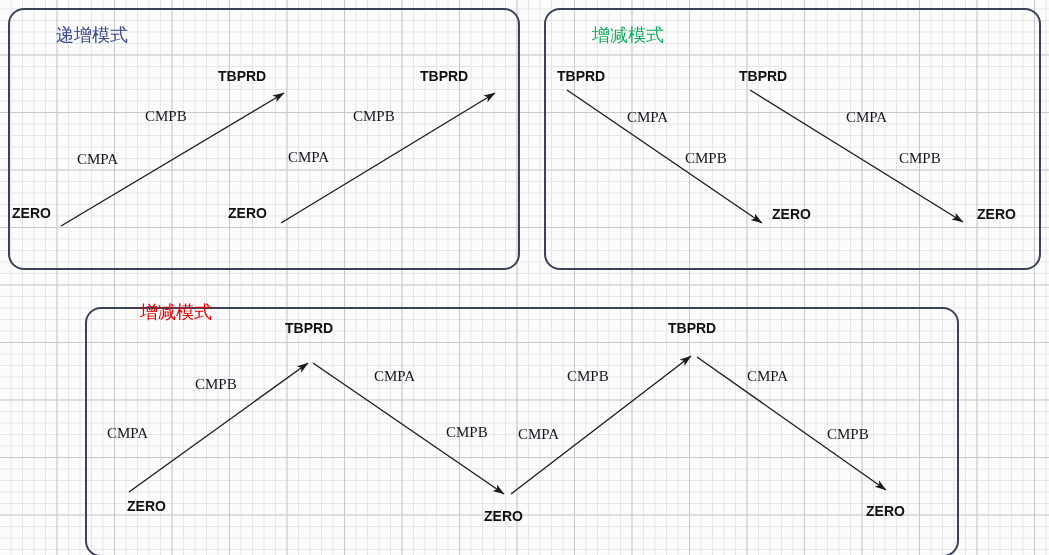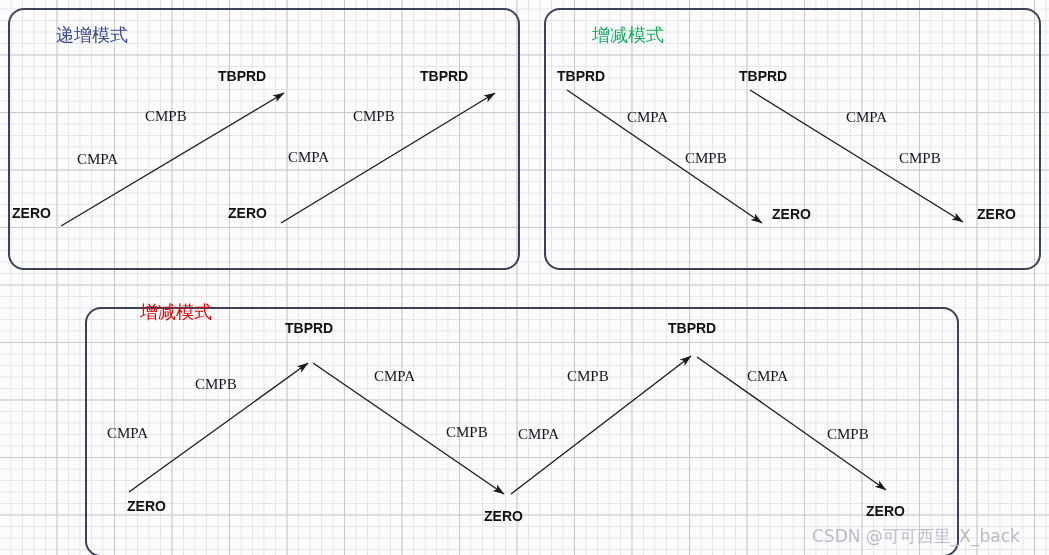--- a/index.html
+++ b/index.html
@@ -142,15 +142,14 @@
 
   <div class="edge-label" style="left:195px; top:377px;">CMPB</div>
   <div class="edge-label" style="left:107px; top:426px;">CMPA</div>
   <div class="edge-label" style="left:374px; top:369px;">CMPA</div>
   <div class="edge-label" style="left:446px; top:425px;">CMPB</div>
   <div class="edge-label" style="left:518px; top:427px;">CMPA</div>
   <div class="edge-label" style="left:567px; top:369px;">CMPB</div>
   <div class="edge-label" style="left:747px; top:369px;">CMPA</div>
   <div class="edge-label" style="left:827px; top:427px;">CMPB</div>
 
-  <div class="watermark" style="left:812px; top:528px;">CSDN @可可西里_X_back</div>
 
 </div>
 
 </body></html>

